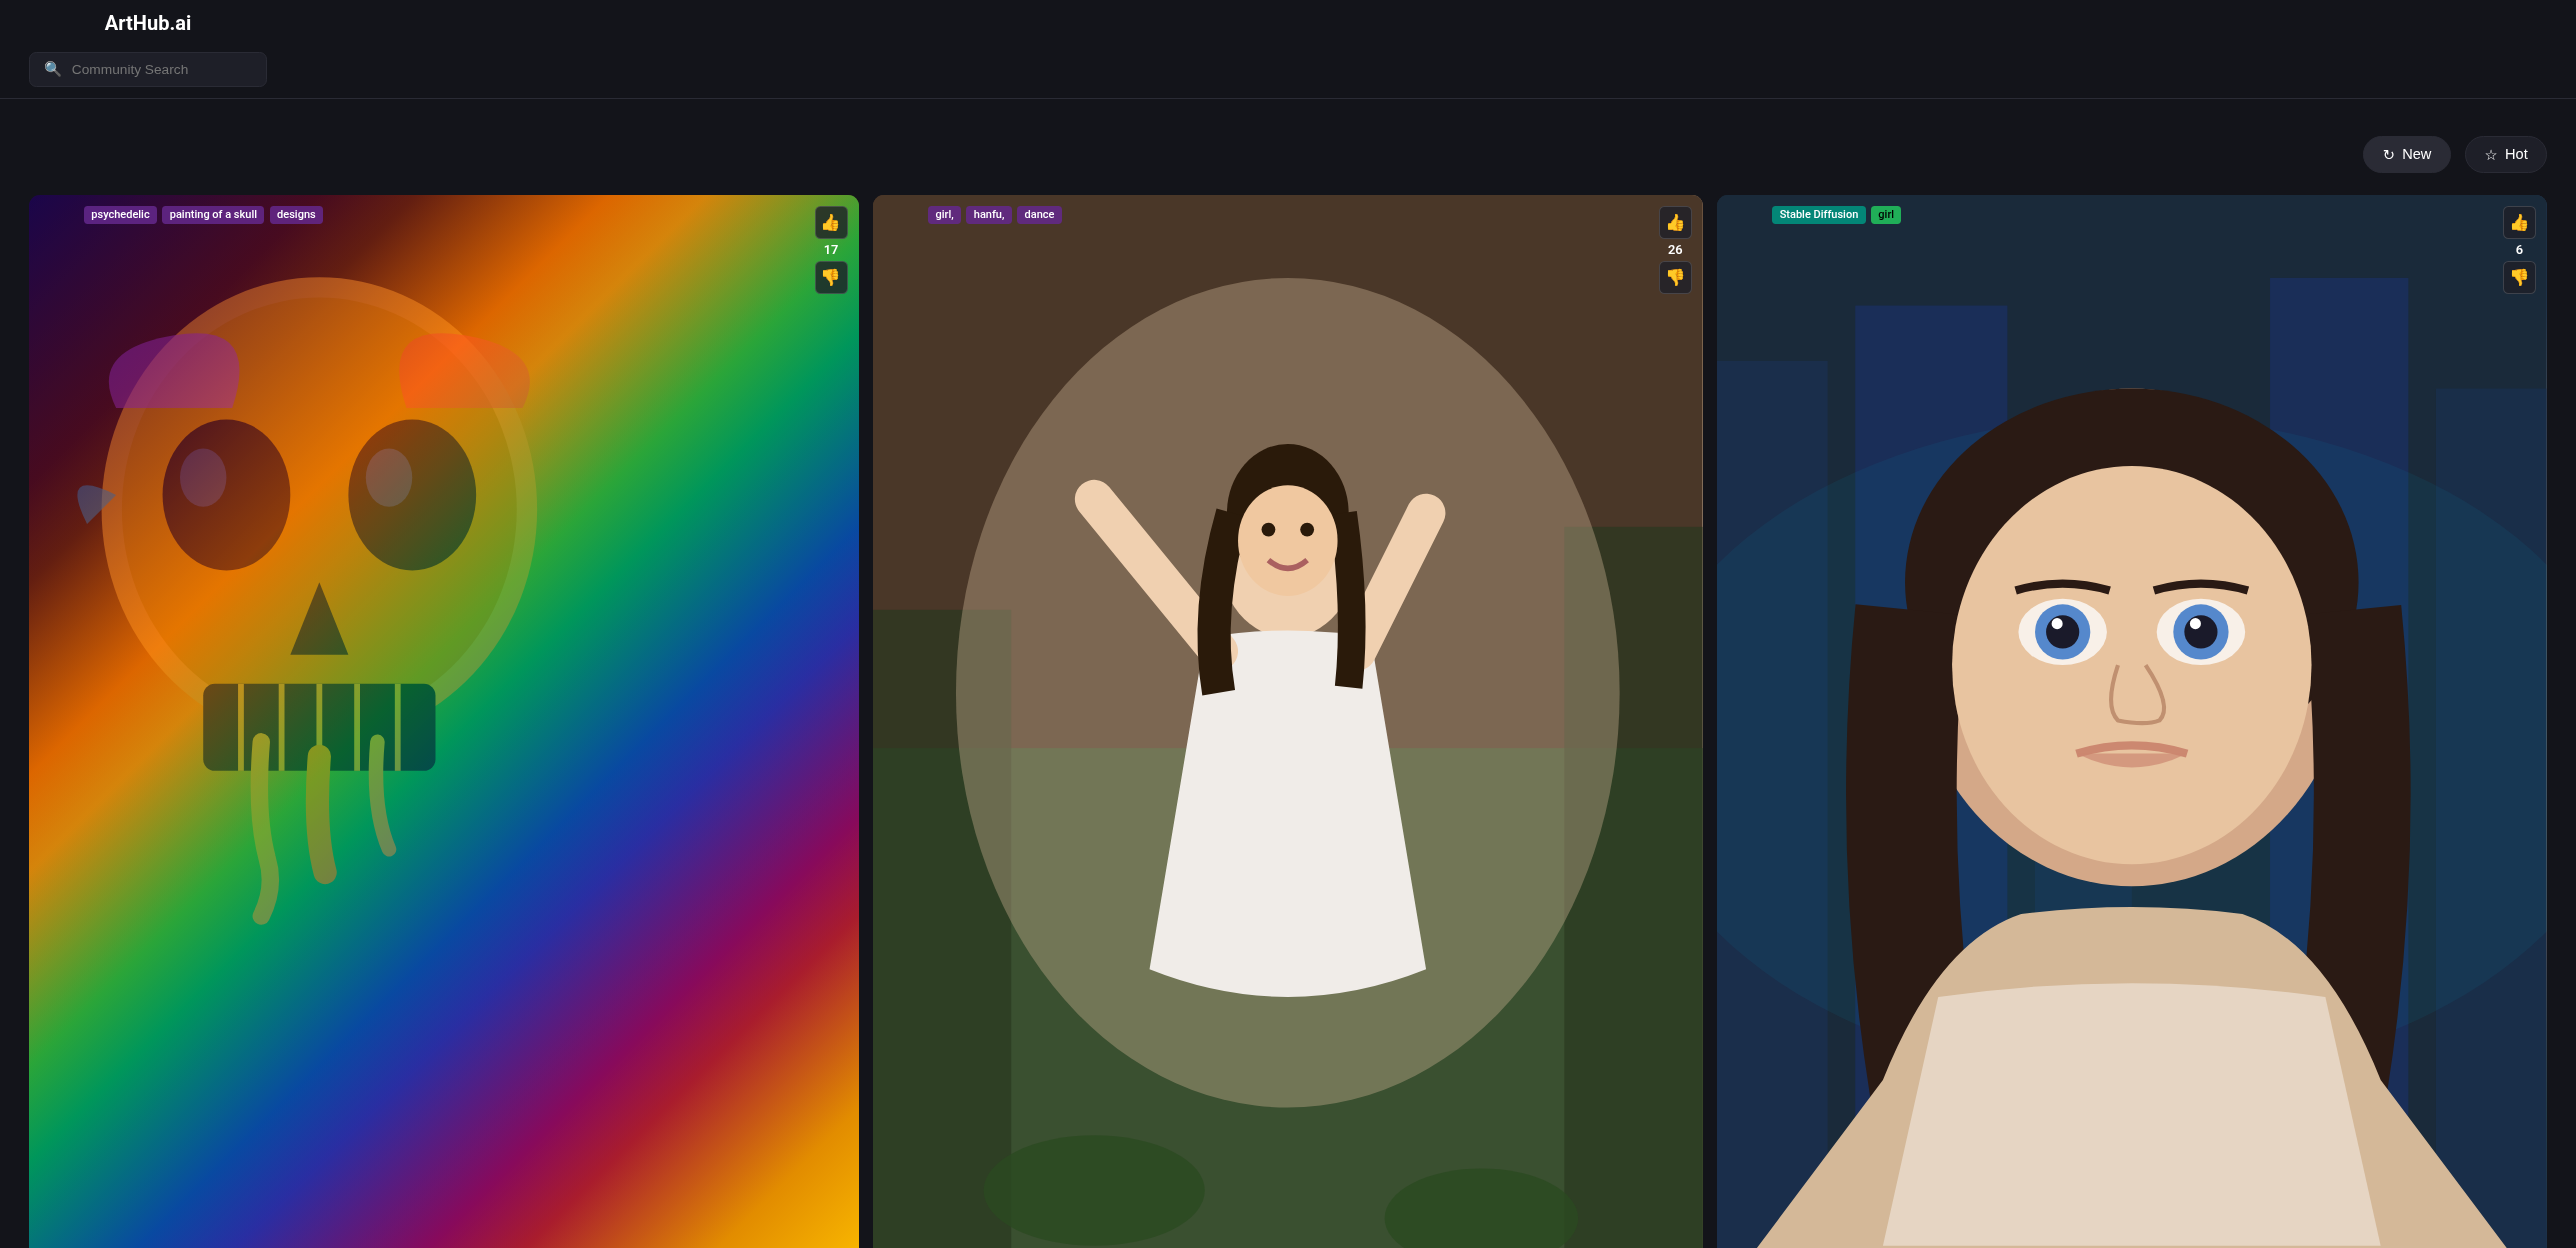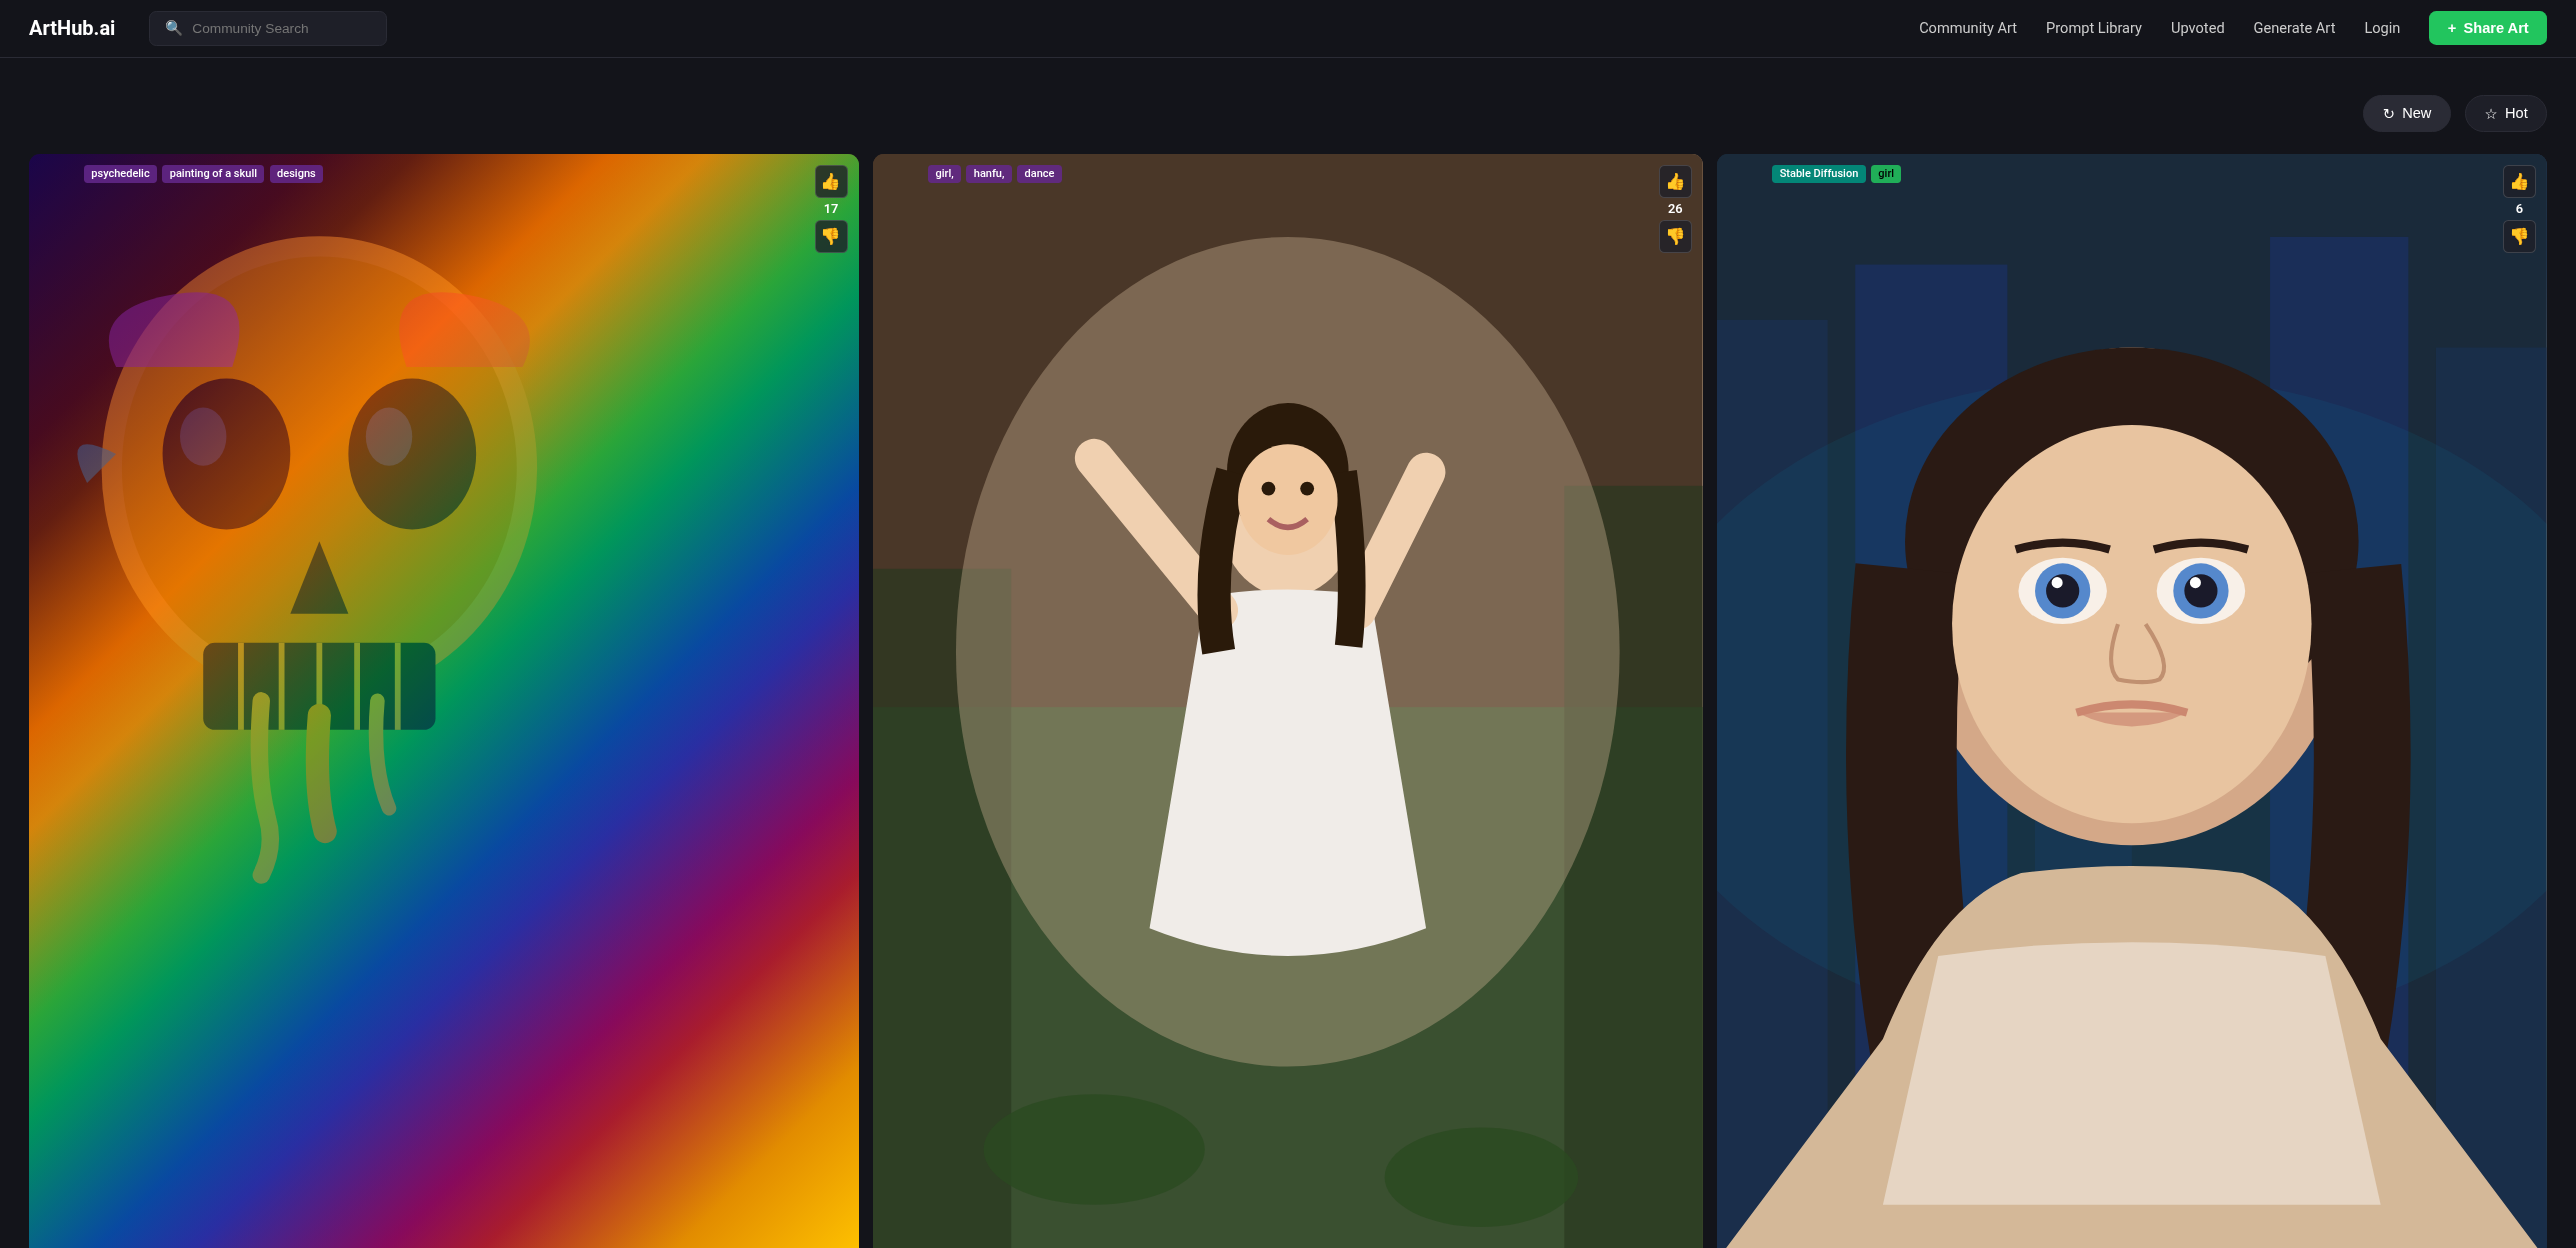--- a/index.html
+++ b/index.html
@@ -19,21 +19,22 @@
       background-color: #13141a;
       border-bottom: 0.9px solid #2a2b35;
       position: sticky;
       top: 0;
       z-index: 100;
     }
 
     .header-left {
       display: flex;
       align-items: center;
-      gap: 34px;
+      gap: 17px;
+      flex-direction: column;
     }
 
     .logo {
       font-size: 20px;
       font-weight: 700;
       color: #ffffff;
       white-space: nowrap;
     }
 
     .search-bar {
@@ -230,31 +231,20 @@
 
 <header>
   <div class="header-left">
     <div class="logo">ArtHub.ai</div>
     <div class="search-bar">
       <span class="search-icon">🔍</span>
       <input type="text" placeholder="Community Search" style="">
     </div>
   </div>
 
-  <nav class="header-nav">
-    <a class="nav-link">Community Art</a>
-    <a class="nav-link">Prompt Library</a>
-    <a class="nav-link">Upvoted</a>
-    <a class="nav-link">Generate Art</a>
-    <a class="nav-link">Login</a>
-    <button class="share-art-btn">
-      <span>+</span>
-      <span>Share Art</span>
-    </button>
-  </nav>
 </header>
 
 <main class="page-content">
 
 
   <div class="filter-row">
     <button class="filter-btn active">
       <span>↻</span>
       <span>New</span>
     </button>

